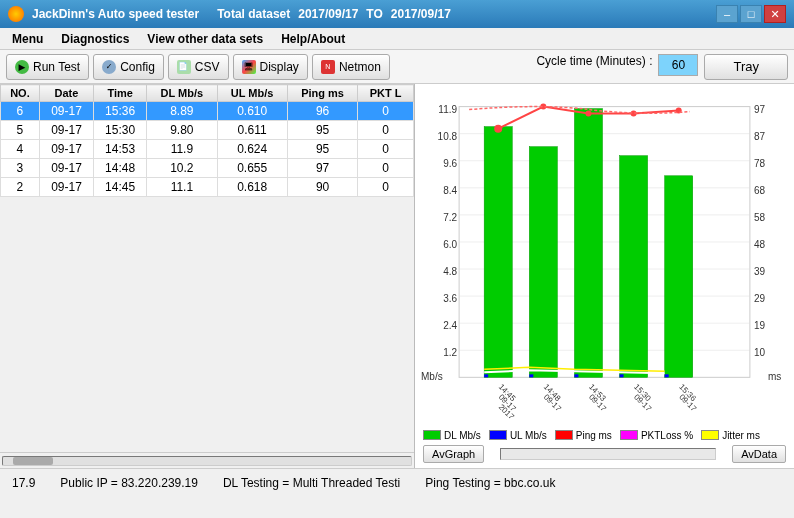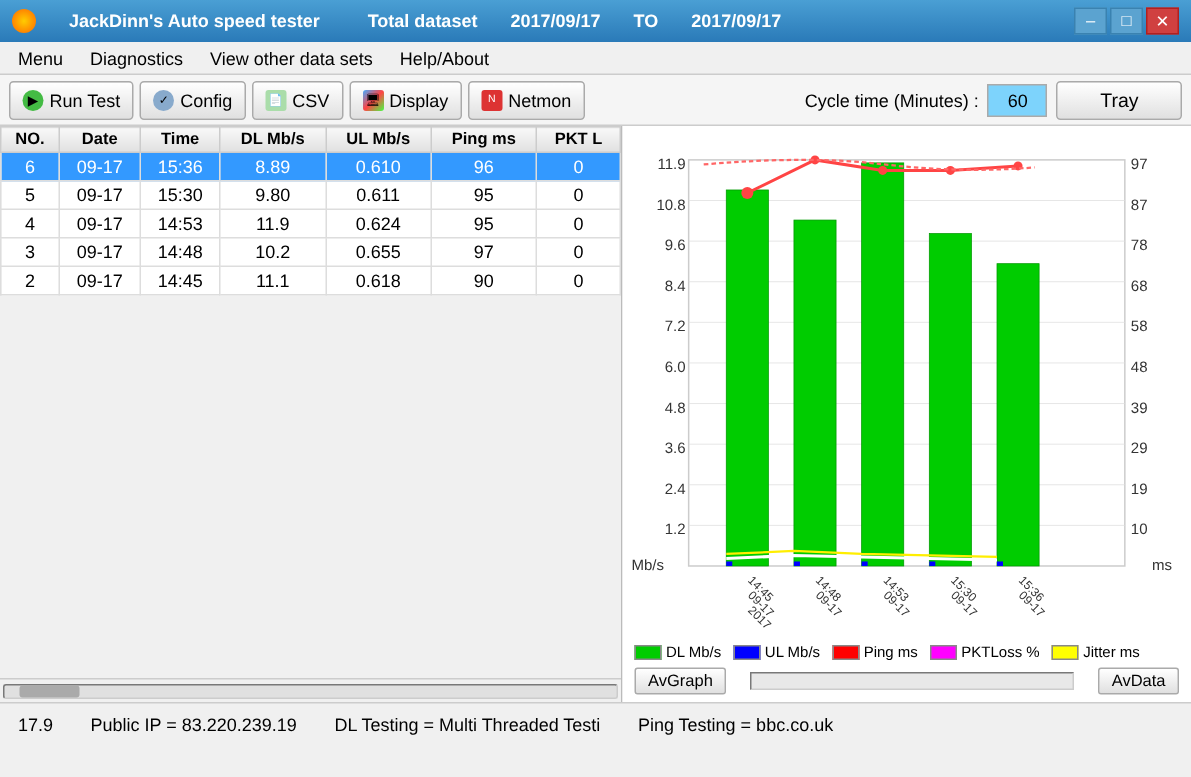--- a/index.html
+++ b/index.html
@@ -18,21 +18,21 @@
       height: 28px;
       display: flex;
       align-items: center;
       padding: 0 8px;
       color: white;
       justify-content: space-between;
     }
     #title-left {
       display: flex;
       align-items: center;
-      gap: 22px;
+      gap: 8px;
       font-size: 12px;
       font-weight: bold;
     }
     #title-icon {
       width: 16px;
       height: 16px;
       background: radial-gradient(circle, #ffcc00, #ff6600);
       border-radius: 50%;
       flex-shrink: 0;
     }
@@ -65,20 +65,21 @@
       gap: 2px;
     }
     .menu-item {
       padding: 2px 8px;
       cursor: pointer;
       font-size: 12px;
       color: #000;
       height: 20px;
       display: flex;
       align-items: center;
+      font-weight: bold;
     }
 
     
     #toolbar {
       background: #f5f5f5;
       height: 34px;
       display: flex;
       align-items: center;
       padding: 0 6px;
       gap: 4px;
@@ -105,21 +106,20 @@
       justify-content: center;
       font-size: 9px;
       flex-shrink: 0;
     }
     .btn-green { background: #44bb44; }
     .btn-blue { background: #4488cc; }
 
     #cycle-area {
       margin-left: auto;
       display: flex;
-      align-items: center;
       gap: 6px;
     }
     #cycle-label { font-size: 12px; }
     #cycle-input {
       width: 40px;
       height: 22px;
       border: 1px solid #aaa;
       text-align: center;
       font-size: 12px;
       background: #7dd3fc;

